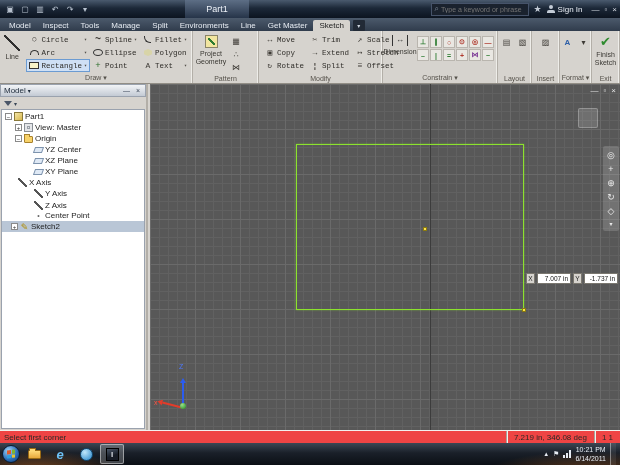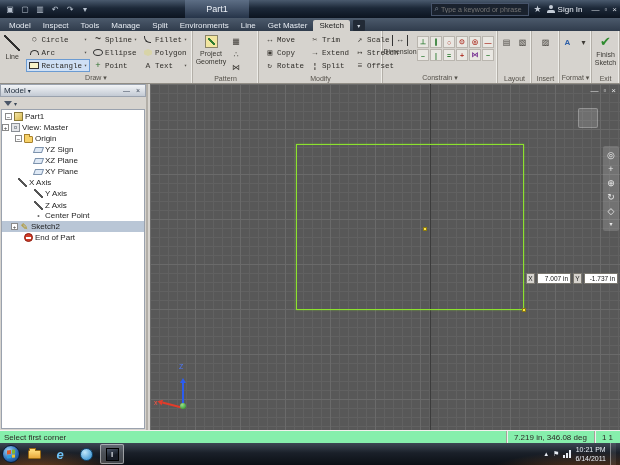--- a/index.html
+++ b/index.html
@@ -167,21 +167,21 @@
     border-right:3px solid transparent;border-bottom:5px solid #2b5cf0;}
   .t-zlabel{position:absolute;left:19px;top:-7px;color:#4d79ff;font-size:7px;}
   .t-x{position:absolute;left:2px;bottom:8px;width:20px;height:2px;background:#e23c2a;transform:rotate(14deg);}
   .t-x::before{content:"";position:absolute;left:-5px;top:-2px;border-top:3px solid transparent;
     border-bottom:3px solid transparent;border-right:5px solid #e23c2a;}
   .t-xlabel{position:absolute;left:-6px;bottom:8px;color:#ff5544;font-size:7px;}
   .t-o{position:absolute;left:20px;bottom:5px;width:6px;height:6px;border-radius:50%;
     background:radial-gradient(circle at 35% 30%,#9be08a,#1f8a1f);}
 
   
-  #status{position:absolute;left:0;right:0;bottom:22px;height:13px;background:#86efac;
+  #status{position:absolute;left:0;right:0;bottom:22px;height:13px;background:#ef4444;
     border-top:1px solid #f2f1ee;display:flex;align-items:center;font-size:8px;color:#2c2a26;}
   .sprompt{padding-left:4px;flex:1;}
   .scell{border-left:1px solid #a6a29b;box-shadow:inset 1px 0 0 #f2f1ee;padding:0 7px;
     height:100%;display:flex;align-items:center;white-space:nowrap;}
 
   
   #taskbar{position:absolute;left:0;right:0;bottom:0;height:22px;
     background:
       radial-gradient(120px 30px at 6% 130%,rgba(214,118,40,.55),transparent 70%),
       radial-gradient(150px 32px at 95% 140%,rgba(214,118,40,.45),transparent 70%),
@@ -436,33 +436,33 @@
   <div class="btoolbar">
     <span class="funnel"></span>
     <span class="fdd">▾</span>
   </div>
   <div class="btree" id="tree">
       <div class="trow" style="padding-left: 3px;">
         <span class="expander">−</span>
         <span class="tico part-icon"></span>
         <span>Part1</span>
       </div>
-      <div class="trow" style="">
+      <div class="trow" style="padding-left: 13px;">
         <span class="expander">+</span>
         <span class="tico view-icon"></span>
         <span>View: Master</span>
       </div>
       <div class="trow" style="padding-left: 13px;">
         <span class="expander">−</span>
         <span class="tico folder-icon"></span>
         <span>Origin</span>
       </div>
       <div class="trow" style="padding-left: 32px;">
         <span class="tico plane-icon"></span>
-        <span>YZ Sign</span>
+        <span>YZ Center</span>
       </div>
       <div class="trow" style="padding-left: 32px;">
         <span class="tico plane-icon"></span>
         <span>XZ Plane</span>
       </div>
       <div class="trow" style="padding-left: 32px;">
         <span class="tico plane-icon"></span>
         <span>XY Plane</span>
       </div>
       <div class="trow" style="padding-left: 16px;">
@@ -478,24 +478,20 @@
         <span>Z Axis</span>
       </div>
       <div class="trow" style="padding-left: 32px;">
         <span class="tico point-icon"></span>
         <span>Center Point</span>
       </div>
       <div class="trow selected" style="padding-left: 9px;">
         <span class="expander">+</span>
         <span class="tico sketch-icon"></span>
         <span>Sketch2</span>
-      </div>
-      <div class="trow" style="padding-left: 22px;">
-        <span class="tico end-icon"></span>
-        <span>End of Part</span>
       </div>
     </div>
 </div>
 
 <div id="canvas">
   <div class="vaxis"></div>
   <div class="sketch-rect"></div>
   <div class="dot" style="left:273px;top:143px;"></div>
   <div class="dot" style="left:372px;top:224px;"></div>
 

